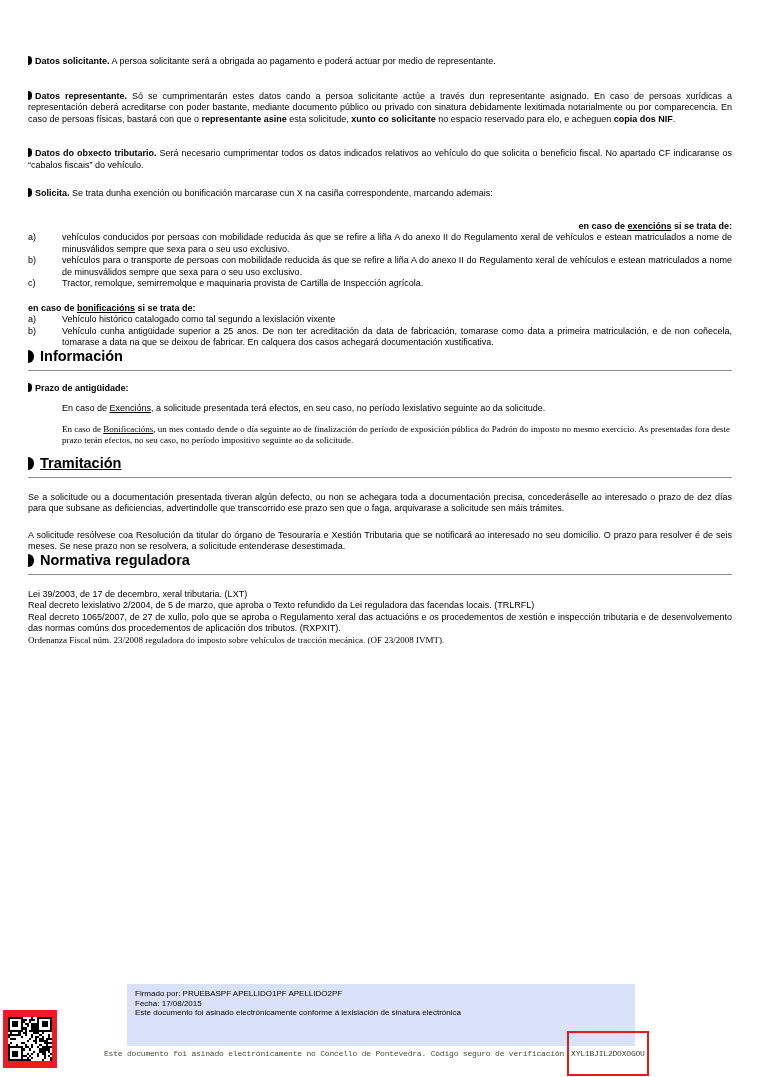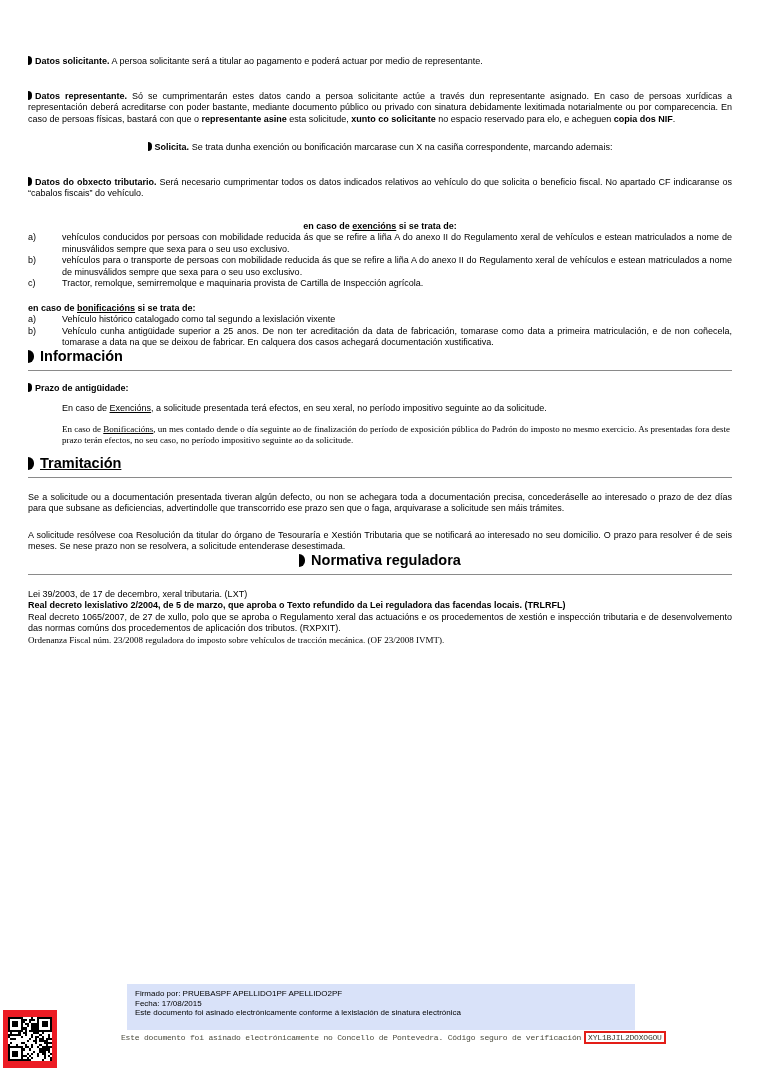--- a/index.html
+++ b/index.html
@@ -14,72 +14,72 @@
     font-size:14.5px; font-weight:bold; margin:0; padding:0 0 6px 0;
     border-bottom:1px solid #8a8a8a; display:block; line-height:15px;
   }
   .bullet-lg { display:inline-block; width:6px; height:13px; background:#000;
     border-radius:0 7px 7px 0; margin-right:6px; vertical-align:-2px; }
   .bullet-sm { display:inline-block; width:4px; height:9px; background:#000;
     border-radius:0 5px 5px 0; margin-right:3px; vertical-align:-1px; }
 
   .item { font-size:9px; line-height:11.5px; margin:0; text-align:justify; }
   .mt12 { margin-top:12px; } .mt13 { margin-top:13px; } .mt14 { margin-top:14px; }
-  .mt15 { margin-top:15px; } .mt16 { margin-top:16px; } .mt17 { margin-top:17px;text-align:center; } .mt21 { margin-top:21px; } .mt23 { margin-top:23px; }
+  .mt15 { margin-top:15px; } .mt16 { margin-top:16px; } .mt17 { margin-top:17px; } .mt21 { margin-top:21px; } .mt23 { margin-top:23px; }
   .mt37 { margin-top:37px;text-decoration:underline; } .mt8 { margin-top:8px; }
 
   .b { font-weight:bold; }
   .u { text-decoration:underline; }
 
   .list { margin:0; }
   .list-row { display:flex; font-size:9px; line-height:11.5px; }
   .list-marker { flex:0 0 34px; }
   .list-text { flex:1; text-align:justify; }
 
   .indent { margin-left:34px; font-size:9px; line-height:11.5px; text-align:left; }
 
   .sig-box {
-    position:absolute; left:127px; top:984px; width:508px; height:46px;
+    position:absolute; left:127px; top:984px; width:508px; height:62px;
     background:#d9e2f9; box-sizing:border-box; padding:5px 8px;
     font-size:8px; line-height:9.5px;
   }
 
   .qr-frame {
     position:absolute; left:3px; top:1010px; width:54px; height:58px;
     background:#ec1c24; display:flex; align-items:center; justify-content:center;
   }
   .qr { width:44px; height:44px; background:#fff; display:grid;
     grid-template-columns:repeat(21,1fr); grid-template-rows:repeat(21,1fr); }
   .qm { background:#fff; } .qm.on { background:#000; }
 
   .footer-line {
-    position:absolute; left:121px; top:1031px; white-space:nowrap;
+    position:absolute; left:104px; top:1031px; white-space:nowrap;
     font-family:"Liberation Mono", monospace; font-size:8px; letter-spacing:-0.2px;
     color:#4a4a3c; display:flex; align-items:center;
   }
   .csv-code {
-    border:2px solid #e31e18; padding:0 2px; margin-left:3px; color:#3c3c30;
+    border:2px solid #e31e18; padding:16px 2px; margin-left:3px; color:#3c3c30;
     font-family:"Liberation Mono", monospace; font-size:8px;
   }
 </style>
 </head>
 <body>
 
 <div class="page">
 
 
-  <p class="item mt12"><span class="bullet-sm"></span><span class="b">Datos solicitante.</span><span> A persoa solicitante será a titular ao pagamento e poderá actuar por medio de representante.</span></p>
+  <p class="item mt12"><span class="bullet-sm"></span><span class="b">Datos solicitante.</span><span> A persoa solicitante será a obrigada ao pagamento e poderá actuar por medio de representante.</span></p>
 
   <p class="item mt23"><span class="bullet-sm"></span><span class="b">Datos representante.</span><span> Só se cumprimentarán estes datos cando a persoa solicitante actúe a través dun representante asignado. En caso de persoas xurídicas a representación deberá acreditarse con poder bastante, mediante documento público ou privado con sinatura debidamente lexitimada notarialmente ou por comparecencia. En caso de persoas físicas, bastará con que o </span><span class="b">representante asine</span><span> esta solicitude, </span><span class="b">xunto co solicitante</span><span> no espacio reservado para elo, e acheguen </span><span class="b">copia dos NIF</span><span>.</span></p>
 
+  <p class="item mt23"><span class="bullet-sm"></span><span class="b">Datos do obxecto tributario.</span><span> Será necesario cumprimentar todos os datos indicados relativos ao vehículo do que solicita o beneficio fiscal. No apartado CF indicaranse os “cabalos fiscais” do vehículo.</span></p>
+
   <p class="item mt17"><span class="bullet-sm"></span><span class="b">Solicita.</span><span> Se trata dunha exención ou bonificación marcarase cun X na casiña correspondente, marcando ademais:</span></p>
 
-  <p class="item mt23"><span class="bullet-sm"></span><span class="b">Datos do obxecto tributario.</span><span> Será necesario cumprimentar todos os datos indicados relativos ao vehículo do que solicita o beneficio fiscal. No apartado CF indicaranse os “cabalos fiscais” do vehículo.</span></p>
-
-  <p class="item b mt21" style="text-align:center;"><span>en caso de </span><span class="u">exencións</span><span> si se trata de:</span></p>
+  <p class="item b mt21" style="text-align:right;"><span>en caso de </span><span class="u">exencións</span><span> si se trata de:</span></p>
 
   <div class="list">
     <div class="list-row">
       <span class="list-marker">a)</span>
       <span class="list-text">vehículos conducidos por persoas con mobilidade reducida ás que se refire a liña A do anexo II do Regulamento xeral de vehículos e estean matriculados a nome de minusválidos sempre que sexa para o seu uso exclusivo.</span>
     </div>
     <div class="list-row">
       <span class="list-marker">b)</span>
       <span class="list-text">vehículos para o transporte de persoas con mobilidade reducida ás que se refire a liña A do anexo II do Regulamento xeral de vehículos e estean matriculados a nome de minusválidos sempre que sexa para o seu uso exclusivo.</span>
     </div>
@@ -99,34 +99,34 @@
     <div class="list-row">
       <span class="list-marker">b)</span>
       <span class="list-text">Vehículo cunha antigüidade superior a 25 anos. De non ter acreditación da data de fabricación, tomarase como data a primeira matriculación, e de non coñecela, tomarase a data na que se deixou de fabricar. En calquera dos casos achegará documentación xustificativa.</span>
     </div>
   </div>
 
   <h1 class="sec-title mt16"><span class="bullet-lg"></span><span>Información</span></h1>
 
   <p class="item mt12" style="text-align:left;"><span class="bullet-sm"></span><span class="b">Prazo de antigüidade:</span></p>
 
-  <p class="indent"><span>En caso de </span><span class="u">Exencións</span><span>, a solicitude presentada terá efectos, en seu xeral, no período impositivo seguinte ao da solicitude.</span></p>
+  <p class="indent"><span>En caso de </span><span class="u">Exencións</span><span>, a solicitude presentada terá efectos, en seu caso, no período lexislativo seguinte ao da solicitude.</span></p>
 
   <p class="indent" style="margin-top:0;font-family:Liberation Serif, serif;"><span>En caso de </span><span class="u">Bonificacións</span><span>, un mes contado dende o día seguinte ao de finalización do período de exposición pública do Padrón do imposto no mesmo exercicio. As presentadas fora deste prazo terán efectos, no seu caso, no período impositivo seguinte ao da solicitude.</span></p>
 
   <h1 class="sec-title mt37"><span class="bullet-lg"></span><span>Tramitación</span></h1>
 
   <p class="item mt14">Se a solicitude ou a documentación presentada tiveran algún defecto, ou non se achegara toda a documentación precisa, concederáselle ao interesado o prazo de dez días para que subsane as deficiencias, advertindolle que transcorrido ese prazo sen que o faga, arquivarase a solicitude sen máis trámites.</p>
   <p class="item mt15">A solicitude resólvese coa Resolución da titular do órgano de Tesouraría e Xestión Tributaria que se notificará ao interesado no seu domicilio. O prazo para resolver é de seis meses. Se nese prazo non se resolvera, a solicitude entenderase desestimada.</p>
 
   <h1 class="sec-title mt17"><span class="bullet-lg"></span><span>Normativa reguladora</span></h1>
 
   <div class="mt14">
     <p class="item" style="text-align:left;">Lei 39/2003, de 17 de decembro, xeral tributaria. (LXT)</p>
-    <p class="item" style="text-align:left;font-weight:bold;">Real decreto lexislativo 2/2004, de 5 de marzo, que aproba o Texto refundido da Lei reguladora das facendas locais. (TRLRFL)</p>
+    <p class="item" style="text-align:left;">Real decreto lexislativo 2/2004, de 5 de marzo, que aproba o Texto refundido da Lei reguladora das facendas locais. (TRLRFL)</p>
     <p class="item">Real decreto 1065/2007, de 27 de xullo, polo que se aproba o Regulamento xeral das actuacións e os procedementos de xestión e inspección tributaria e de desenvolvemento das normas comúns dos procedementos de aplicación dos tributos. (RXPXIT).</p>
     <p class="item" style="text-align:left;font-family:Liberation Serif, serif;">Ordenanza Fiscal núm. 23/2008 reguladora do imposto sobre vehículos de tracción mecánica. (OF 23/2008 IVMT).</p>
   </div>
 
 </div>
 
 <div class="sig-box" style="background: rgb(217, 226, 249);">
   <div>Firmado por: PRUEBASPF APELLIDO1PF APELLIDO2PF</div>
   <div>Fecha: 17/08/2015</div>
   <div>Este documento foi asinado electrónicamente conforme á lexislación de sinatura electrónica</div>

